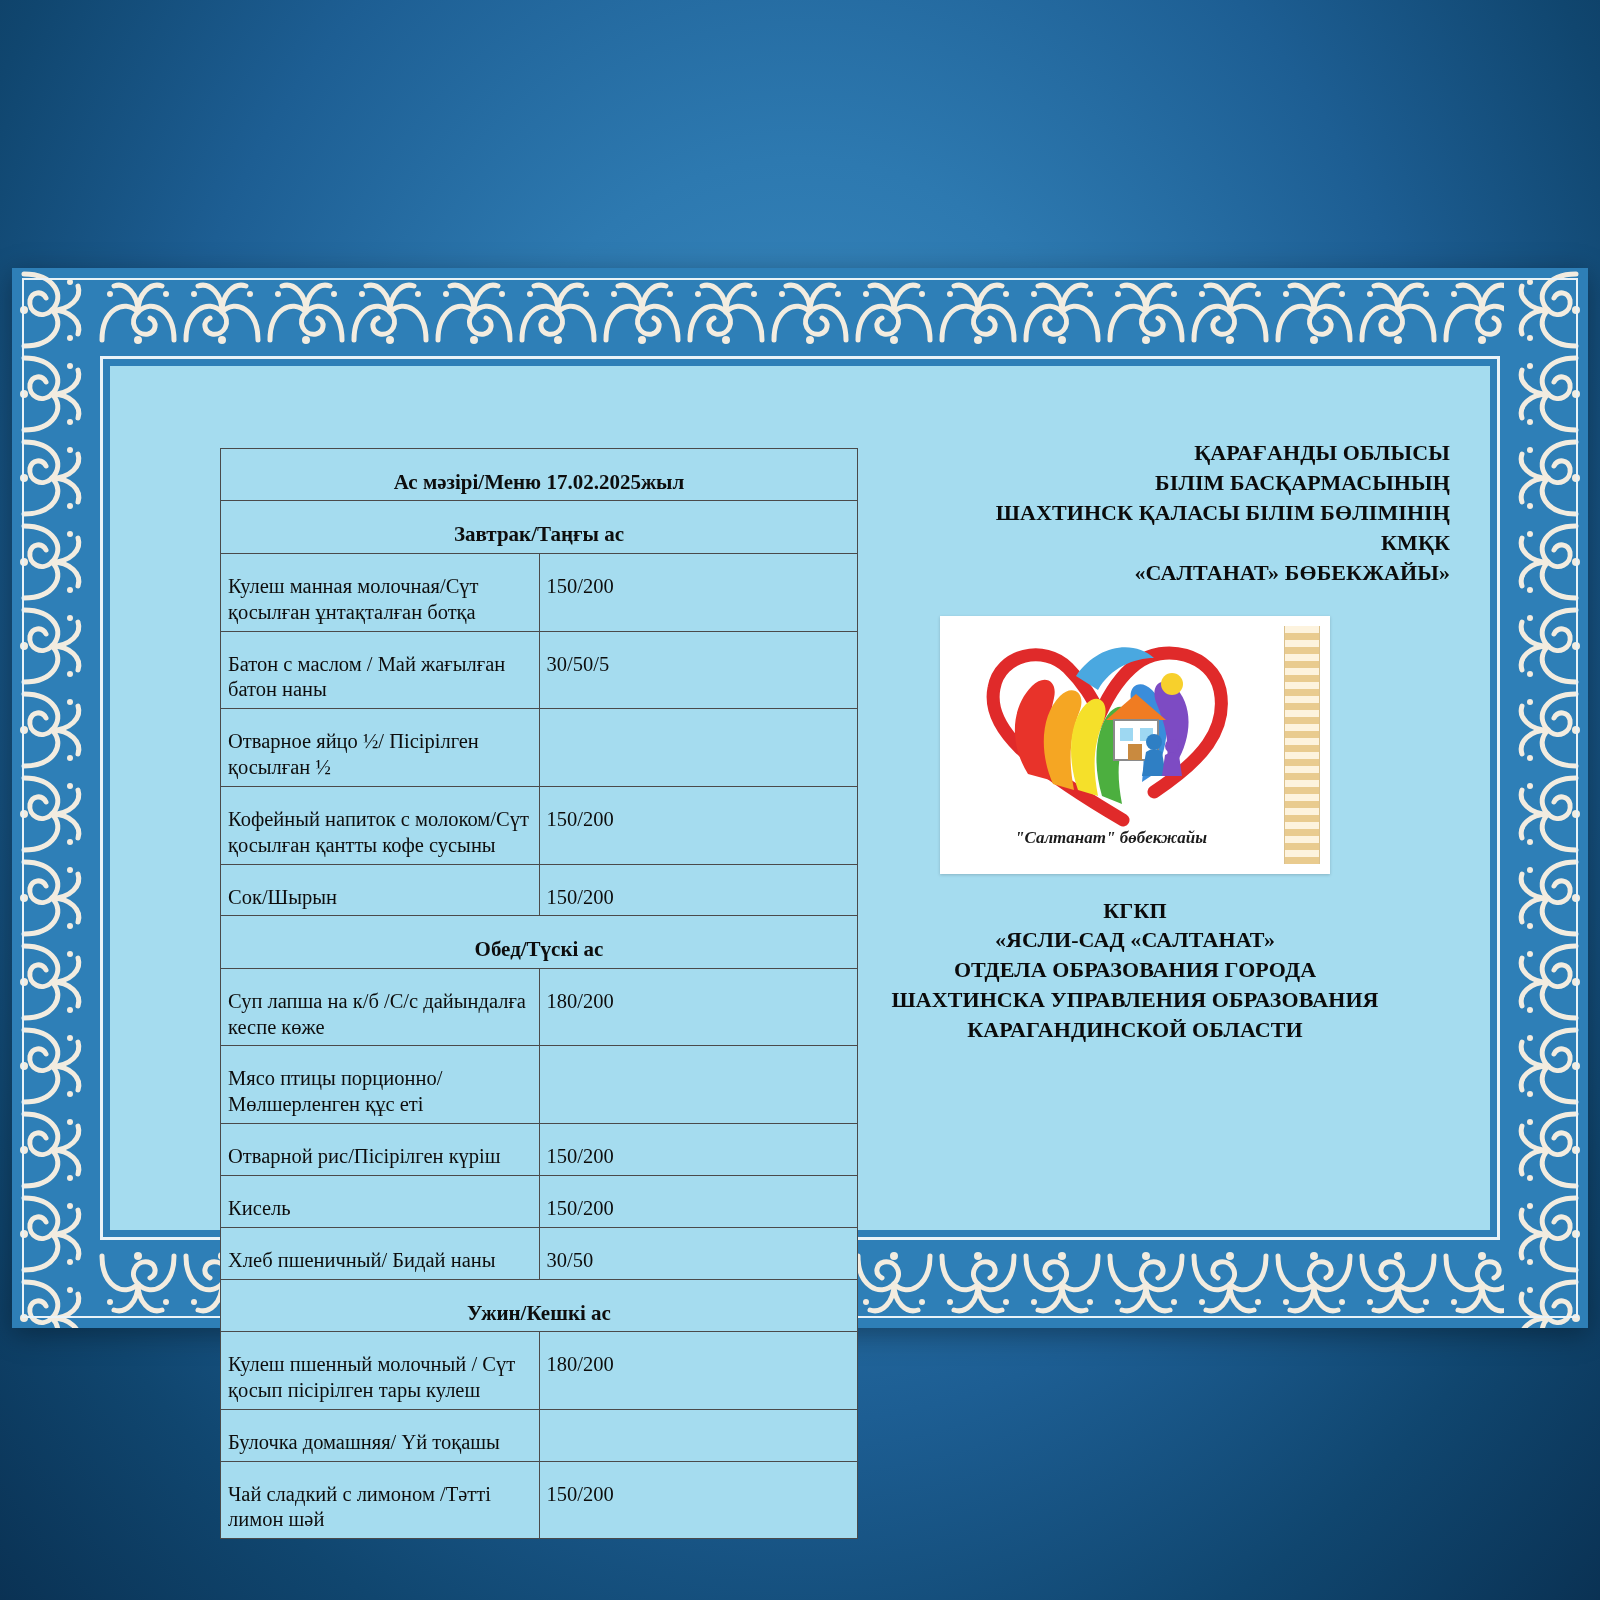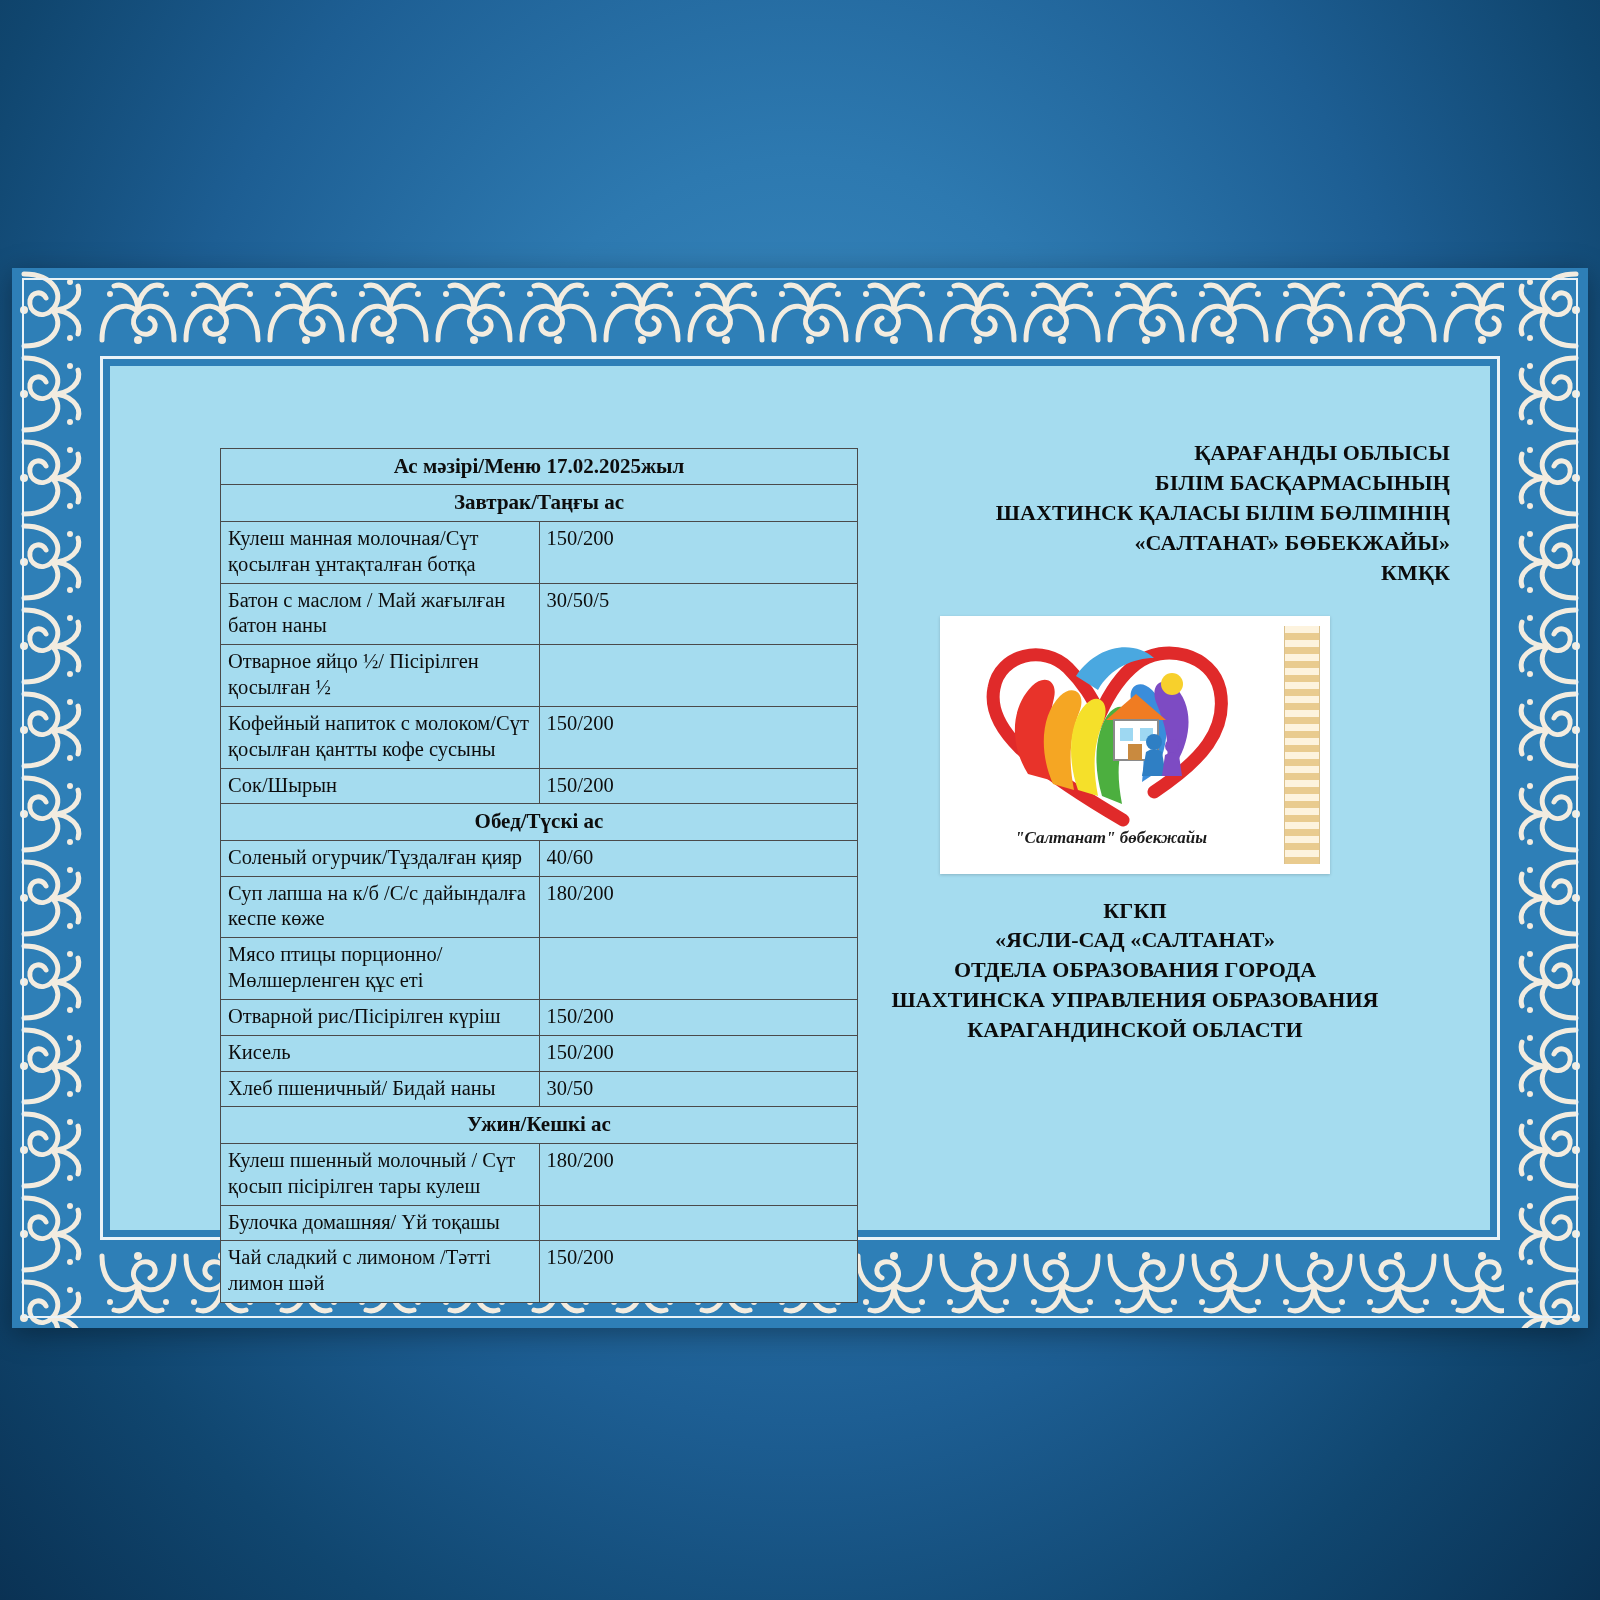--- a/index.html
+++ b/index.html
@@ -108,21 +108,21 @@
   table.menu {
     border-collapse: collapse;
     width: 638px;
     background: #a5dcef;
     table-layout: fixed;
   }
   table.menu td {
     border: 1px solid #4a4a4a;
     font-size: 20.5px;
     line-height: 1.26;
-    padding: 4px 7px 5px 7px;
+    padding: 20px 7px 5px 7px;
     color: #0d0d0d;
     vertical-align: top;
   }
   td.dish { width: 520px; }
   td.qty {
     width: 118px;
     text-align: left;
     white-space: nowrap;
   }
   tr.section td, tr.title td {
@@ -1136,24 +1136,20 @@
               <td class="qty" colspan="1">150/200</td>
             </tr>
             <tr class="item">
               <td class="dish" colspan="1">Сок/Шырын</td>
               <td class="qty" colspan="1">150/200</td>
             </tr>
             <tr class="section">
               <td class="" colspan="2">Обед/Түскі ас</td>
             </tr>
             <tr class="item">
-              <td class="dish" colspan="1">Соленый огурчик/Тұздалған қияр</td>
-              <td class="qty" colspan="1">40/60</td>
-            </tr>
-            <tr class="item">
               <td class="dish" colspan="1">Суп лапша на к/б /С/с дайындалға кеспе көже</td>
               <td class="qty" colspan="1">180/200</td>
             </tr>
             <tr class="item">
               <td class="dish" colspan="1">Мясо птицы порционно/Мөлшерленген құс еті</td>
               <td class="qty" colspan="1"></td>
             </tr>
             <tr class="item">
               <td class="dish" colspan="1">Отварной рис/Пісірілген күріш</td>
               <td class="qty" colspan="1">150/200</td>
@@ -1183,22 +1179,22 @@
             </tr>
           </tbody>
       </table>
     </div>
 
     <div class="right-col">
       <div class="org-head" id="org-head">
           <div>ҚАРАҒАНДЫ ОБЛЫСЫ</div>
           <div>БІЛІМ БАСҚАРМАСЫНЫҢ</div>
           <div>ШАХТИНСК ҚАЛАСЫ БІЛІМ БӨЛІМІНІҢ</div>
+          <div>КМҚК</div>
           <div>«САЛТАНАТ» БӨБЕКЖАЙЫ»</div>
-          <div>КМҚК</div>
         </div>
 
       <div class="logo-box">
         <svg class="logo-art" viewBox="0 0 330 208">
 
           <path d="M165 196 C 70 140, 28 104, 36 64 C 42 30, 86 20, 110 44 C 126 60, 134 74, 142 90
                    C 150 72, 160 54, 178 40 C 206 18, 254 30, 262 66 C 270 106, 244 136, 196 168" fill="none" stroke="#e02a2a" stroke-width="13" stroke-linecap="round"></path>
 
           <path d="M70 150 C 50 118, 54 82, 74 62 C 86 50, 100 56, 96 74 C 90 100, 86 124, 92 156 Z" fill="#e8332a"></path>
           <path d="M95 160 C 80 126, 84 90, 102 72 C 114 60, 128 68, 122 86 C 112 112, 110 134, 116 166 Z" fill="#f5a623"></path>

